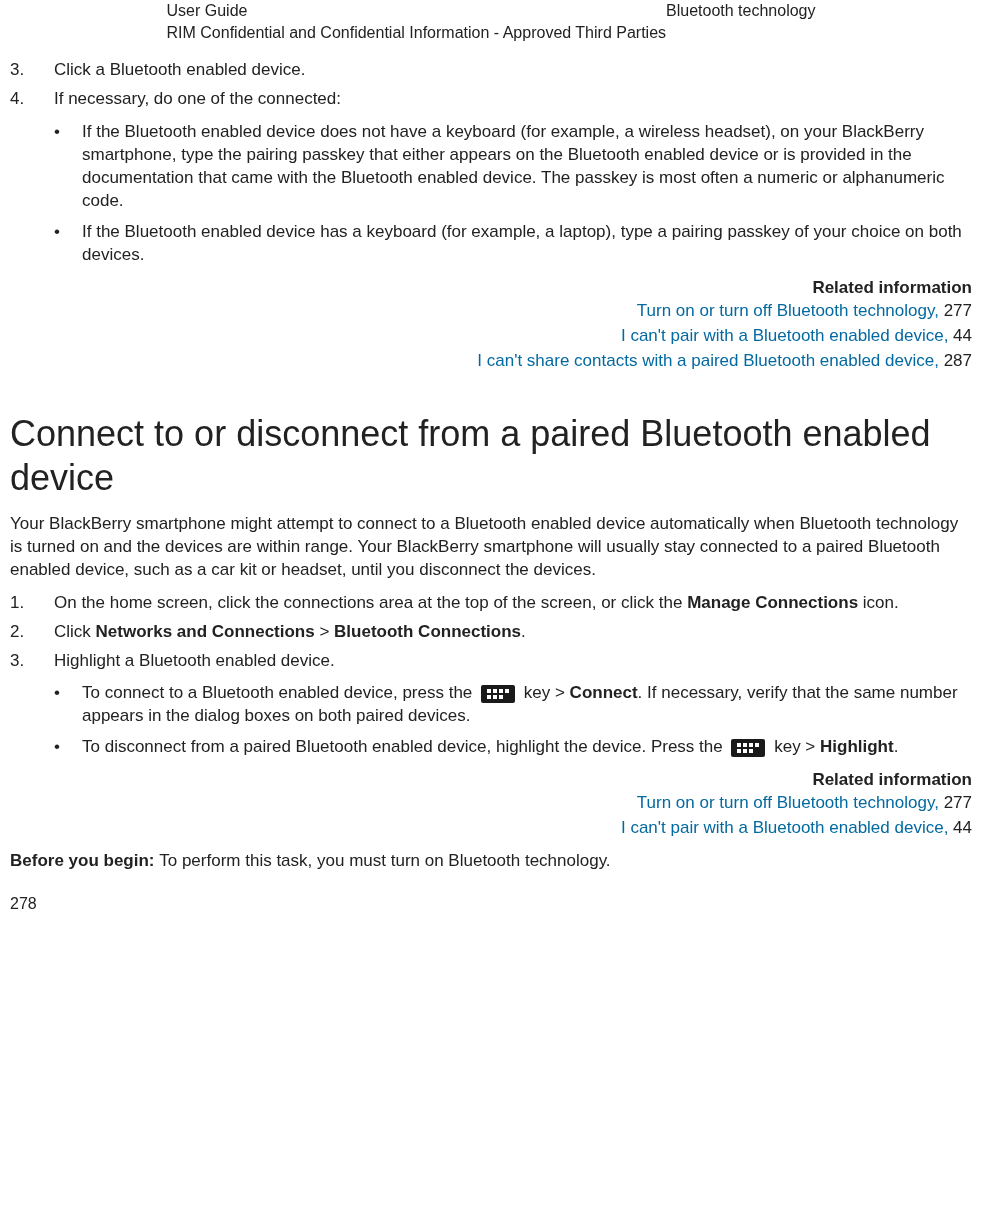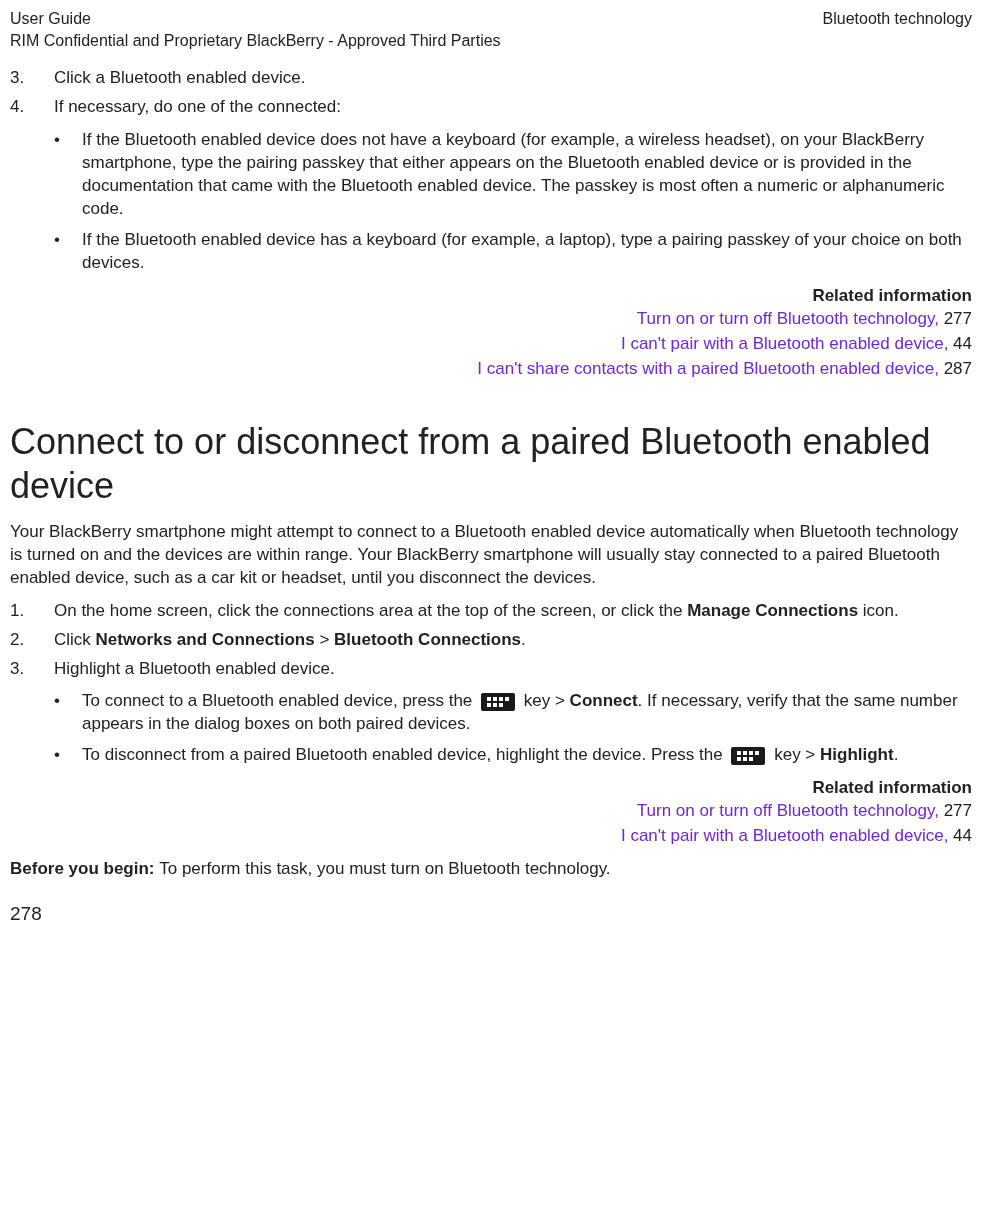--- a/index.html
+++ b/index.html
@@ -6,22 +6,21 @@
     font-family: Arial, Helvetica, sans-serif;
     font-size: 17px;
     color: #222;
     margin: 0;
     padding: 0 10px;
     width: 962px;
     line-height: 1.35;
   }
   .header {
     display: flex;
-    justify-content: space-between;
-    padding-top: 8px;
+    justify-content: center;
     font-size: 16px;
   }
   .header-left { }
   .header-right { text-align: right; }
   .content { margin-top: 16px; }
   ol.numbered {
     list-style: none;
     padding-left: 0;
     margin: 8px 0;
   }
@@ -45,21 +44,21 @@
   ul.bulleted .bullet {
     width: 28px;
     flex-shrink: 0;
     padding-left: 44px;
     box-sizing: content-box;
   }
   ul.bulleted .bullet-text { flex: 1; }
   .bold { font-weight: bold; }
   .section-links { margin-top: 10px; text-align: right; }
   .link {
-    color: #6d28d9;
+    color: #0369a1;
     cursor: pointer;
   }
   .link-row { margin-bottom: 2px; }
   h1.section-title {
     font-size: 36px;
     font-weight: normal;
     margin: 40px 0 14px 0;
     line-height: 1.2;
   }
   p.para { margin: 10px 0; }
@@ -77,31 +76,31 @@
     content: "";
     position: absolute;
     left: 6px; top: 4px;
     width: 4px; height: 4px;
     background: #fff;
     box-shadow: 6px 0 0 #fff, 12px 0 0 #fff, 18px 0 0 #fff,
                 0 6px 0 #fff, 6px 6px 0 #fff, 12px 6px 0 #fff;
   }
   .page-number {
     margin-top: 20px;
-    font-size: 19px;
+    font-size: 16px;
   }
   .li-body { flex: 1; }
 </style>
 </head>
 <body>
 
 <div class="header">
   <div class="header-left">
     <div>User Guide</div>
-    <div>RIM Confidential and Proprietary BlackBerry - Approved Third Parties</div>
+    <div>RIM Confidential and Confidential Information - Approved Third Parties</div>
   </div>
   <div class="header-right">Bluetooth technology</div>
 </div>
 
 <div class="content">
 
   <ol class="numbered">
     <li>
       <span class="num">3.</span>
       <span class="li-body">Click a Bluetooth enabled device.</span>

